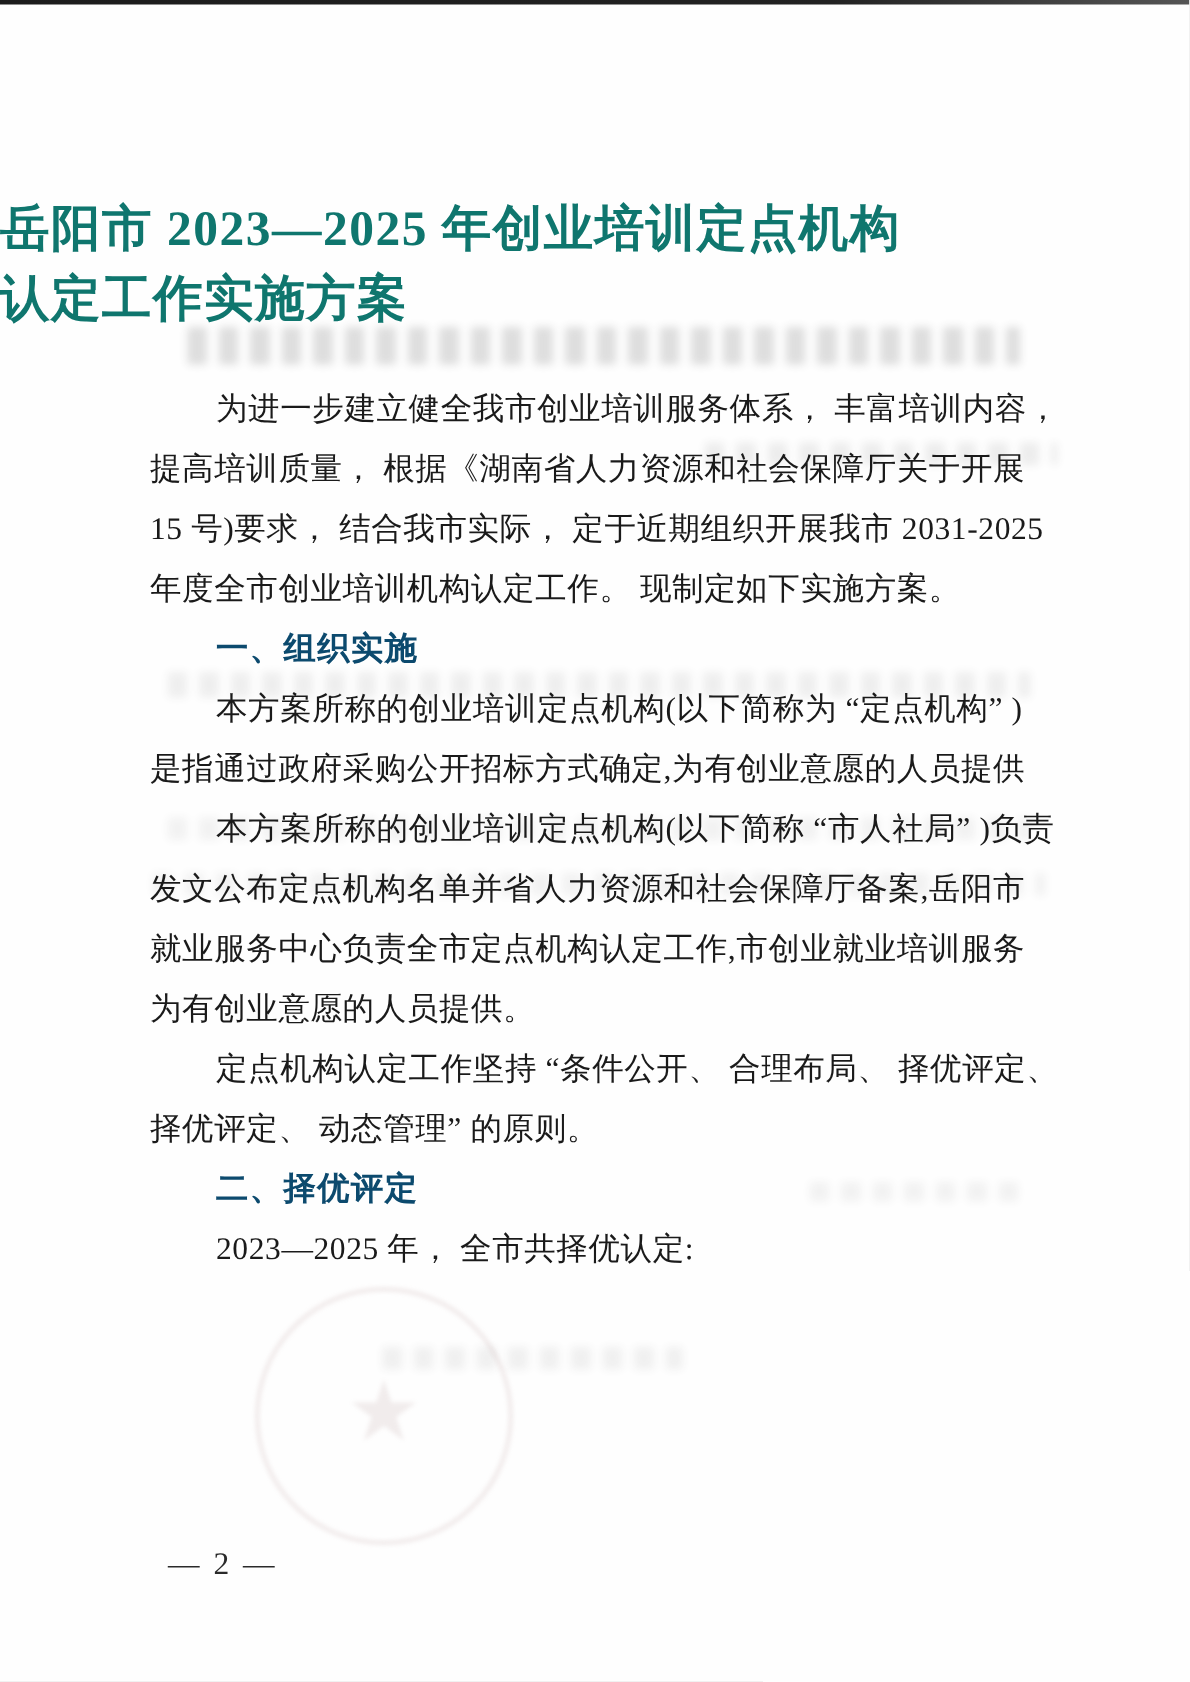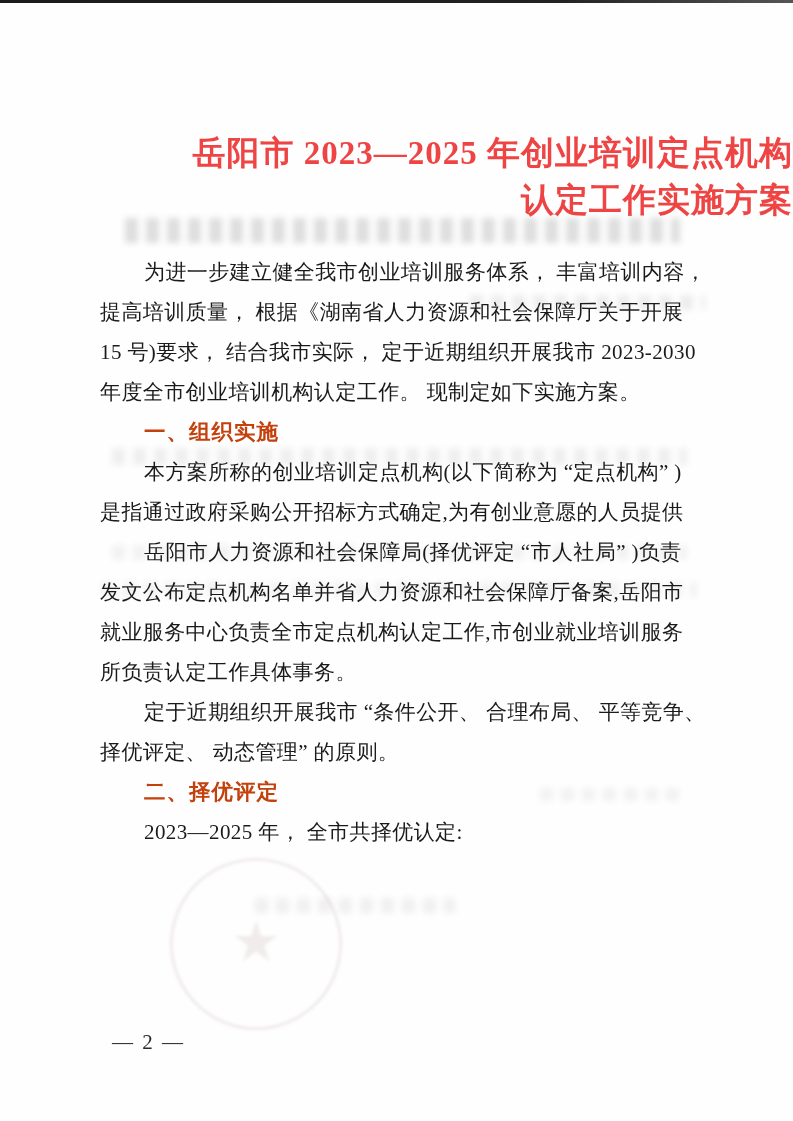--- a/index.html
+++ b/index.html
@@ -17,26 +17,26 @@
     position: absolute;
     top: 0; left: 0;
     width: 100%; height: 3px;
     background: linear-gradient(90deg, #1c1c1c 0%, #222 70%, #555 100%);
   }
   .title-block {
     position: absolute;
     top: 130px;
     left: 0;
     width: 100%;
-    text-align: right;
+    text-align: left;
     font-weight: bold;
     font-size: 33px;
     line-height: 47px;
     letter-spacing: 1px;
-    color: #ef4444;
+    color: #0f766e;
   }
   .body-block {
     position: absolute;
     top: 252px;
     left: 100px;
     width: 610px;
   }
   .line {
     height: 40px;
     line-height: 40px;
@@ -44,21 +44,21 @@
     letter-spacing: 0.4px;
     white-space: pre;
     color: #1a1a1a;
   }
   .line.indent { padding-left: 44px; }
   .line.heading {
     font-family: "Liberation Sans", "DejaVu Sans", sans-serif;
     font-weight: bold;
     font-size: 21.5px;
     letter-spacing: 1px;
-    color: #c2410c;
+    color: #0c4a6e;
   }
   .page-number {
     position: absolute;
     left: 112px;
     top: 1030px;
     font-size: 21px;
     letter-spacing: 2px;
     color: #2a2a2a;
   }
   
@@ -111,41 +111,41 @@
     <div>认定工作实施方案</div>
   </div>
 
   <div class="body-block">
 
       <div class="line indent">为进一步建立健全我市创业培训服务体系， 丰富培训内容，</div>
 
       <div class="line">提高培训质量， 根据《湖南省人力资源和社会保障厅关于开展</div>
 
 
-      <div class="line">15 号)要求， 结合我市实际， 定于近期组织开展我市 2023-2030</div>
+      <div class="line">15 号)要求， 结合我市实际， 定于近期组织开展我市 2031-2025</div>
 
       <div class="line">年度全市创业培训机构认定工作。 现制定如下实施方案。</div>
 
       <div class="line heading indent">一、组织实施</div>
 
       <div class="line indent">本方案所称的创业培训定点机构(以下简称为 “定点机构” )</div>
 
       <div class="line">是指通过政府采购公开招标方式确定,为有创业意愿的人员提供</div>
 
 
 
-      <div class="line indent">岳阳市人力资源和社会保障局(择优评定 “市人社局” )负责</div>
+      <div class="line indent">本方案所称的创业培训定点机构(以下简称 “市人社局” )负责</div>
 
       <div class="line">发文公布定点机构名单并省人力资源和社会保障厅备案,岳阳市</div>
 
       <div class="line">就业服务中心负责全市定点机构认定工作,市创业就业培训服务</div>
 
-      <div class="line">所负责认定工作具体事务。</div>
+      <div class="line">为有创业意愿的人员提供。</div>
 
-      <div class="line indent">定于近期组织开展我市 “条件公开、 合理布局、 平等竞争、</div>
+      <div class="line indent">定点机构认定工作坚持 “条件公开、 合理布局、 择优评定、</div>
 
       <div class="line">择优评定、 动态管理” 的原则。</div>
 
       <div class="line heading indent">二、择优评定</div>
 
       <div class="line indent">2023—2025 年， 全市共择优认定:</div>
     </div>
 
   <div class="page-number">— 2 —</div>
 

